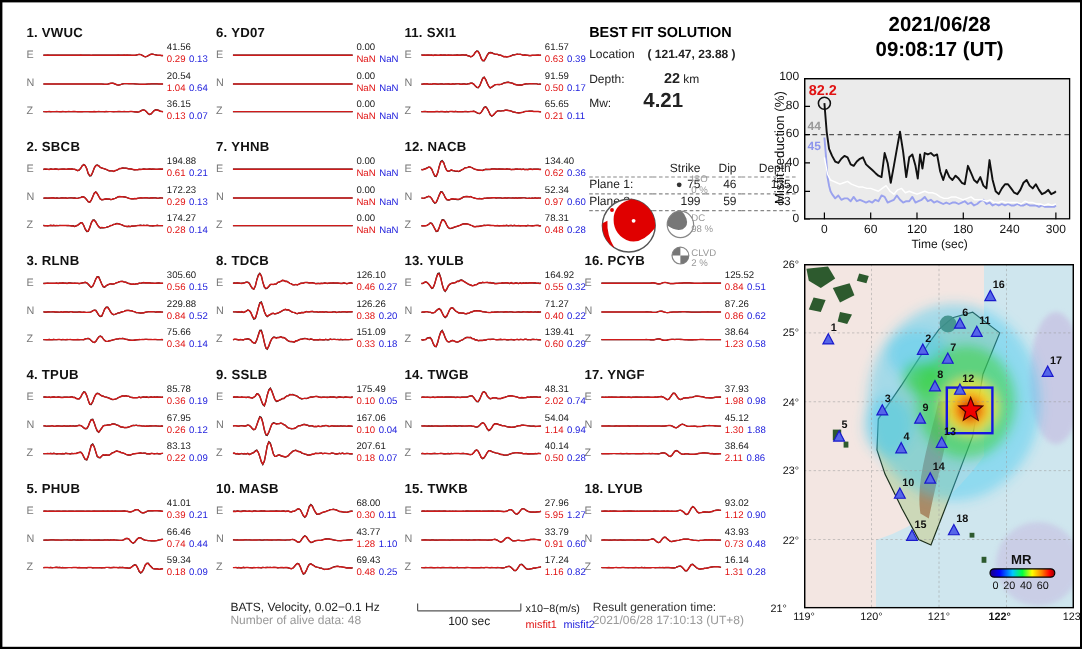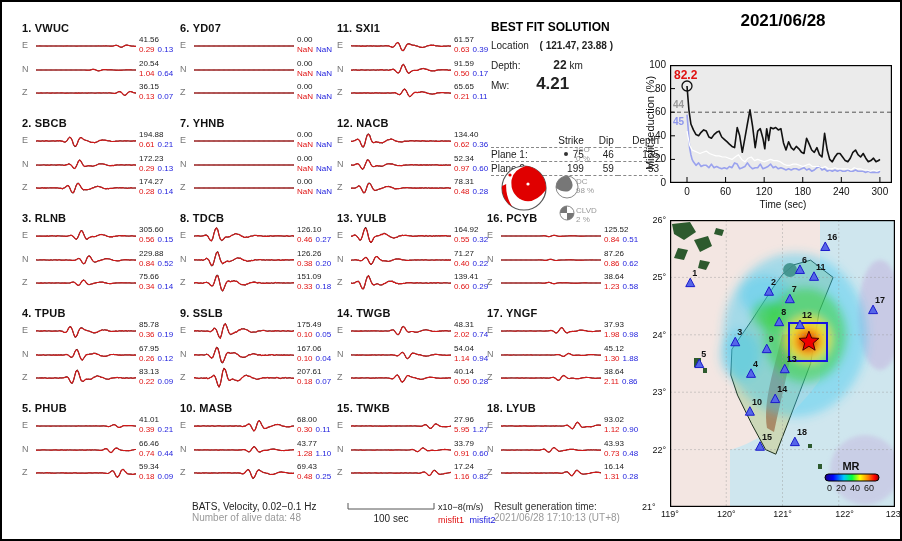--- a/index.html
+++ b/index.html
@@ -759,20 +759,21 @@
       <path d="M 7,0 A 7 7 0 0 1 0,7 L 0,0 Z" fill="#777"></path>
     </svg>
     <div class="abs legtxt" style="left:22px;top:64px;">
       <div>CLVD</div>
       <div>2 %</div>
     </div>
   </div>
 
   <div class="titleblock" style="left:666px;top:8px;width:230px;">
     <div>2021/06/28</div>
+    <div>09:08:17  (UT)</div>
   </div>
 
   <div class="vlab" style="left:578px;top:115px;width:140px;">Misfit reduction (%)</div>
   <svg id="misfit-svg" class="abs" style="left:668px;top:63px;" width="222" height="118">
     <rect x="0" y="0" width="222" height="118" fill="#ebebeb" stroke="none"></rect>
     <line x1="0" y1="47.2" x2="222" y2="47.2" stroke="#555" stroke-width="1" stroke-dasharray="4 3"></line>
     <g id="misfit-series">
         <polyline points="17.0,49.6 18.3,64.9 19.6,82.6 20.9,89.7 22.1,94.4 23.4,96.8 26.0,100.3 28.6,97.9 31.1,101.5 33.7,100.3 36.3,100.3 38.9,102.7 41.4,99.1 44.0,102.7 46.6,101.5 49.1,102.7 51.7,103.8 54.3,102.7 56.9,103.8 59.4,101.5 62.0,102.7 64.6,97.9 67.2,99.1 69.7,103.8 72.3,102.7 74.9,101.5 77.4,97.9 80.0,101.5 82.6,103.8 85.2,102.7 87.7,102.7 90.3,99.1 92.9,103.8 95.4,102.7 98.0,101.5 100.6,99.1 103.2,102.7 105.7,101.5 108.3,103.8 110.9,102.7 113.5,103.8 116.0,105.0 118.6,103.8 121.2,105.0 123.7,103.8 126.3,103.8 128.9,105.0 131.5,103.8 134.0,102.7 136.6,105.0 139.2,103.8 141.7,106.2 144.3,105.0 146.9,102.7 149.5,101.5 152.0,105.0 154.6,103.8 157.2,106.2 159.7,105.0 162.3,106.2 164.9,105.0 167.5,106.2 170.0,105.0 172.6,106.2 175.2,106.2 177.8,105.0 180.3,106.2 182.9,106.2 185.5,105.0 188.0,106.2 190.6,106.2 193.2,106.2 195.8,107.4 198.3,106.2 200.9,107.4 203.5,107.4 206.0,107.4 208.6,107.4 209.9,106.2" fill="none" stroke="#9aa2ee" stroke-width="1.6" stroke-linejoin="round"></polyline>
         <polyline points="17.0,66.1 19.6,80.2 22.1,85.0 24.7,86.1 27.3,87.3 29.9,88.5 33.1,87.3 36.3,86.1 39.5,88.5 42.7,89.7 45.9,90.9 49.1,90.9 52.4,92.0 55.6,92.0 58.8,93.2 62.0,94.4 65.2,92.0 68.4,89.7 71.7,94.4 74.9,96.8 78.1,93.2 81.3,92.0 84.5,95.6 87.7,94.4 90.9,95.6 94.2,96.8 97.4,95.6 100.6,94.4 103.8,95.6 107.0,95.6 110.2,96.8 113.5,99.1 116.7,100.3 119.9,100.3 123.1,99.1 126.3,99.1 129.5,100.3 132.7,101.5 136.0,100.3 139.2,99.1 142.4,101.5 145.6,101.5 148.8,101.5 152.0,102.7 155.2,101.5 158.5,103.8 161.7,103.8 164.9,102.7 168.1,103.8 171.3,103.8 174.5,103.8 177.8,103.8 181.0,105.0 184.2,102.7 187.4,103.8 190.6,103.8 193.8,105.0 197.0,105.0 200.3,106.2 203.5,105.0 206.7,106.2 209.9,105.0" fill="none" stroke="#ffffff" stroke-width="1.2" stroke-linejoin="round"></polyline>
         <polyline points="17.0,21.0 18.9,44.8 20.9,59.0 23.4,64.9 26.0,69.6 28.6,70.8 31.1,67.3 33.7,64.9 36.3,66.1 38.9,72.0 41.4,73.2 44.0,69.6 46.6,67.3 49.1,66.1 51.7,72.0 54.3,74.3 56.9,76.7 59.4,79.1 62.0,81.4 64.6,82.6 67.2,62.5 69.7,70.8 72.3,87.3 74.9,73.2 77.4,59.0 80.0,44.8 82.6,61.4 85.2,82.6 87.7,66.1 90.3,63.7 92.9,73.2 94.8,83.8 96.7,63.7 98.7,75.5 100.6,62.5 103.2,63.7 105.7,62.5 108.3,64.9 110.9,63.7 113.5,77.9 116.0,85.0 118.6,76.7 121.2,82.6 123.7,85.0 126.3,81.4 128.9,83.8 131.5,87.3 134.0,88.5 136.6,73.2 139.2,79.1 141.7,85.0 144.3,87.3 146.9,82.6 149.5,89.7 152.0,92.0 154.6,68.4 157.2,85.0 159.7,94.4 162.3,96.8 164.9,92.0 167.5,88.5 170.0,88.5 172.6,92.0 175.2,95.6 177.8,96.8 180.3,93.2 182.9,87.3 185.5,85.0 188.0,89.7 190.6,92.0 193.2,88.5 195.8,93.2 198.3,96.8 200.9,95.6 203.5,93.2 206.0,96.8 208.6,95.6 209.9,94.4" fill="none" stroke="#111111" stroke-width="1.6" stroke-linejoin="round"></polyline>
@@ -923,21 +924,21 @@
           <text x="180" y="271" font-size="9" fill="#111">40</text>
           <text x="194" y="271" font-size="9" fill="#111">60</text>
         </g>
     </g>
     <rect x="0.5" y="0.5" width="224" height="286" fill="none" stroke="#000" stroke-width="1.4"></rect>
   </svg>
   <div id="map-lonticks">
       <div class="tick" style="left: 653px; top: 507px; width: 30px; text-align: center; font-size: 9px;">119°</div>
       <div class="tick" style="left: 709.25px; top: 507px; width: 30px; text-align: center; font-size: 9px;">120°</div>
       <div class="tick" style="left: 765.5px; top: 507px; width: 30px; text-align: center; font-size: 9px;">121°</div>
-      <div class="tick" style="left: 821.75px; top: 507px; width: 30px; text-align: right; font-size: 9px;">122°</div>
+      <div class="tick" style="left: 821.75px; top: 507px; width: 30px; text-align: left; font-size: 9px; font-weight: bold;">122°</div>
       <div class="tick" style="left: 878px; top: 507px; width: 30px; text-align: center; font-size: 9px;">123°</div>
     </div>
   <div id="map-latticks">
       <div class="tick" style="left: 640px; width: 24px; text-align: right; top: 213px; font-size: 9px;">26°</div>
       <div class="tick" style="left: 640px; width: 24px; text-align: right; top: 270.4px; font-size: 9px;">25°</div>
       <div class="tick" style="left: 640px; width: 24px; text-align: right; top: 327.8px; font-size: 9px;">24°</div>
       <div class="tick" style="left: 640px; width: 24px; text-align: right; top: 385.2px; font-size: 9px;">23°</div>
       <div class="tick" style="left: 640px; width: 24px; text-align: right; top: 442.6px; font-size: 9px;">22°</div>
       <div class="tick" style="left: 640px; width: 24px; text-align: left; top: 500px; font-size: 9px;">21°</div>
     </div>

